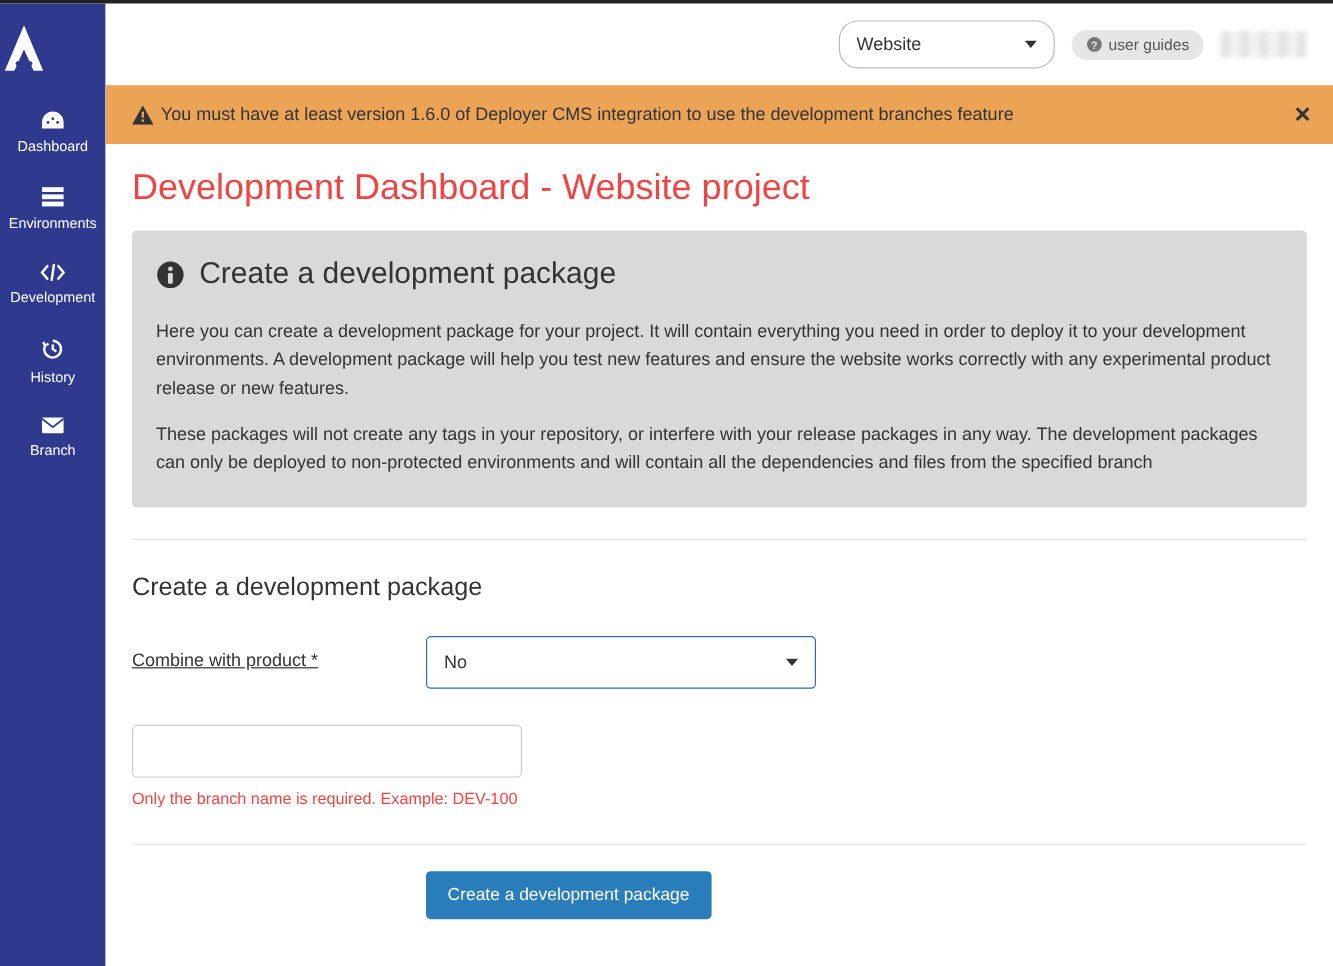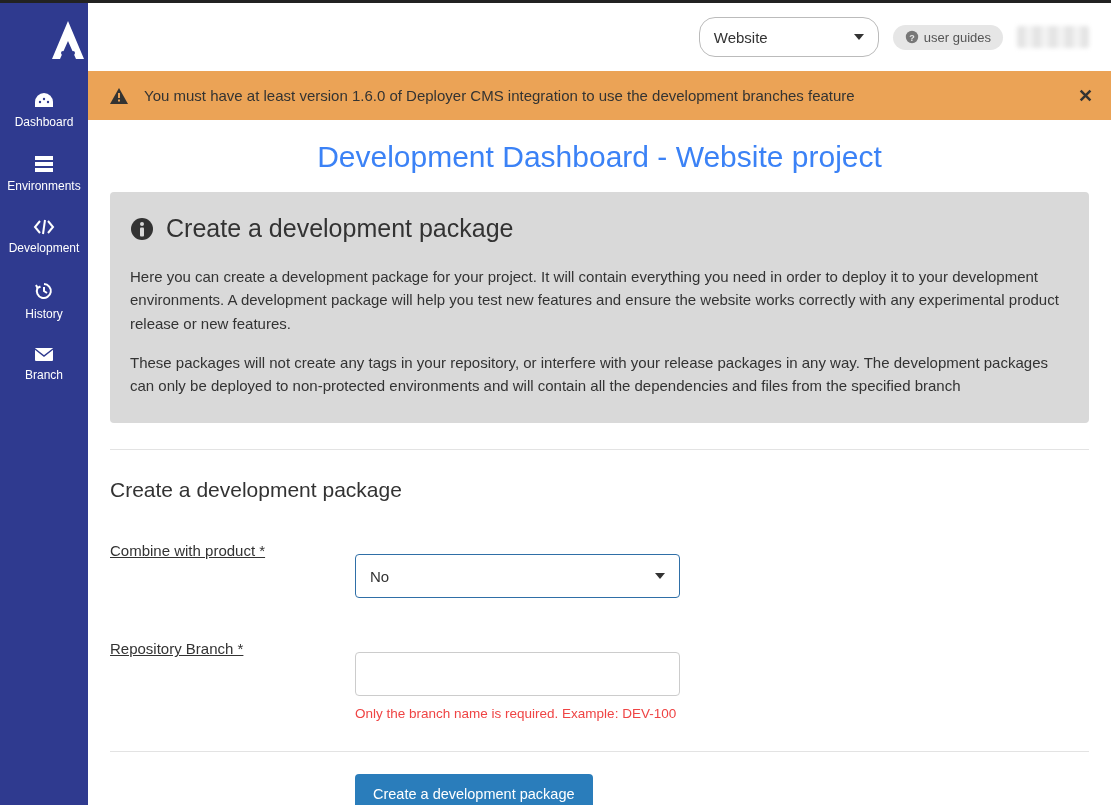--- a/index.html
+++ b/index.html
@@ -12,21 +12,21 @@
   overflow: hidden;
   border-top: 3px solid #222;
 }
 .layout { display: flex; height: 100%; }
 .sidebar {
   width: 88px;
   background: #2f3a8f;
   color: #fff;
   display: flex;
   flex-direction: column;
-  align-items: flex-end;
+  align-items: flex-start;
   padding-top: 10px;
   flex-shrink: 0;
 }
 .logo {
   margin: 6px 0 16px 0;
 }
 .nav-item {
   width: 100%;
   text-align: center;
   padding: 12px 0 14px 0;
@@ -81,42 +81,41 @@
   background: repeating-linear-gradient(90deg, #e4e4e4 0 8px, #f2f2f2 8px 16px);
   filter: blur(2px);
   border-radius: 3px;
 }
 .alert-banner {
   background: #eba356;
   color: #333332;
   padding: 16px 22px;
   display: flex;
   align-items: center;
-  gap: 16px;
+  gap: 6px;
   font-size: 15px;
   position: relative;
 }
 .alert-banner .close {
   position: absolute;
   right: 18px;
   top: 50%;
   transform: translateY(-50%);
   font-size: 18px;
   font-weight: bold;
   cursor: pointer;
 }
 .content {
   padding: 20px 22px 30px 22px;
 }
 h1.page-title {
   font-size: 30px;
   font-weight: 400;
-  color: #3b82f6;
+  color: #ef4444;
   margin-bottom: 18px;
-  text-align: center;
 }
 .info-box {
   background: #d9d9d9;
   border-radius: 4px;
   padding: 22px 20px 26px 20px;
   color: #333;
 }
 .info-box-header {
   display: flex;
   align-items: center;
@@ -147,21 +146,21 @@
   align-items: flex-start;
   margin-bottom: 30px;
 }
 .form-label {
   width: 245px;
   font-size: 15px;
   color: #333;
   padding-top: 12px;
   text-decoration: underline;
 }
-.form-control-wrap { width: 325px; margin-top: 24px; }
+.form-control-wrap { width: 325px; }
 .select-box {
   width: 100%;
   height: 44px;
   border: 1.5px solid #2f6fa7;
   border-radius: 4px;
   display: flex;
   align-items: center;
   justify-content: space-between;
   padding: 0 14px;
   font-size: 15px;
@@ -325,21 +324,20 @@
         <div class="form-label">Combine with product *</div>
         <div class="form-control-wrap">
           <div class="select-box">
             <span>No</span>
             <span class="caret-down"></span>
           </div>
         </div>
       </div>
 
       <div class="form-row">
-        <div class="form-label">Repository Branch *</div>
         <div class="form-control-wrap">
           <input type="text" class="text-input" value="" style="">
           <div class="helper">Only the branch name is required. Example: DEV-100</div>
         </div>
       </div>
 
       <div class="submit-row">
         <button class="btn-primary">Create a development package</button>
       </div>
     </div>

